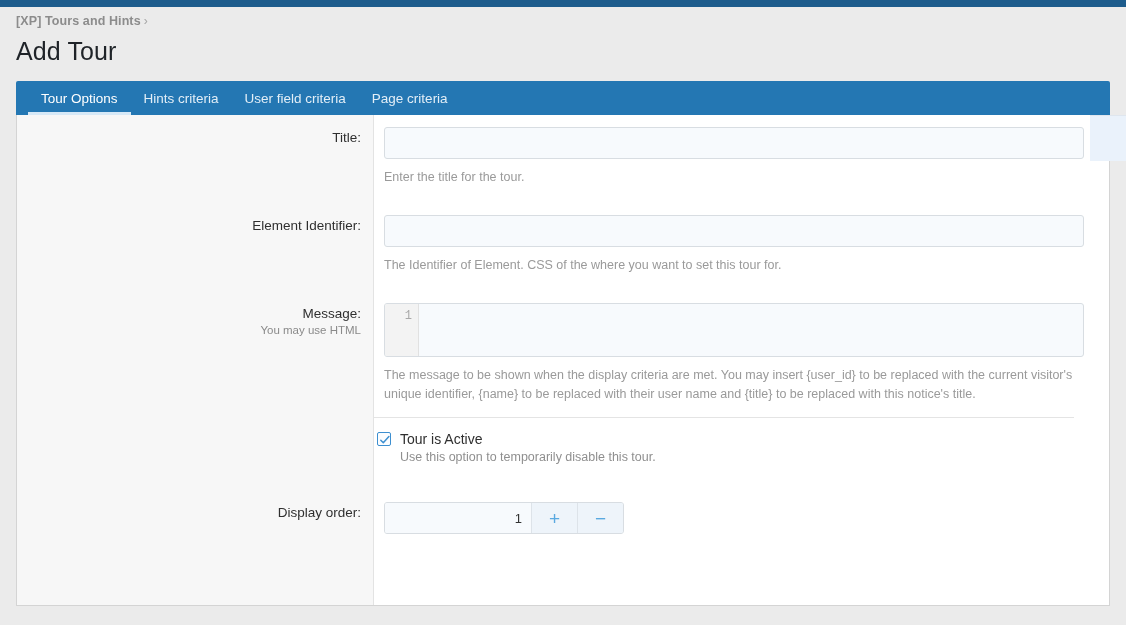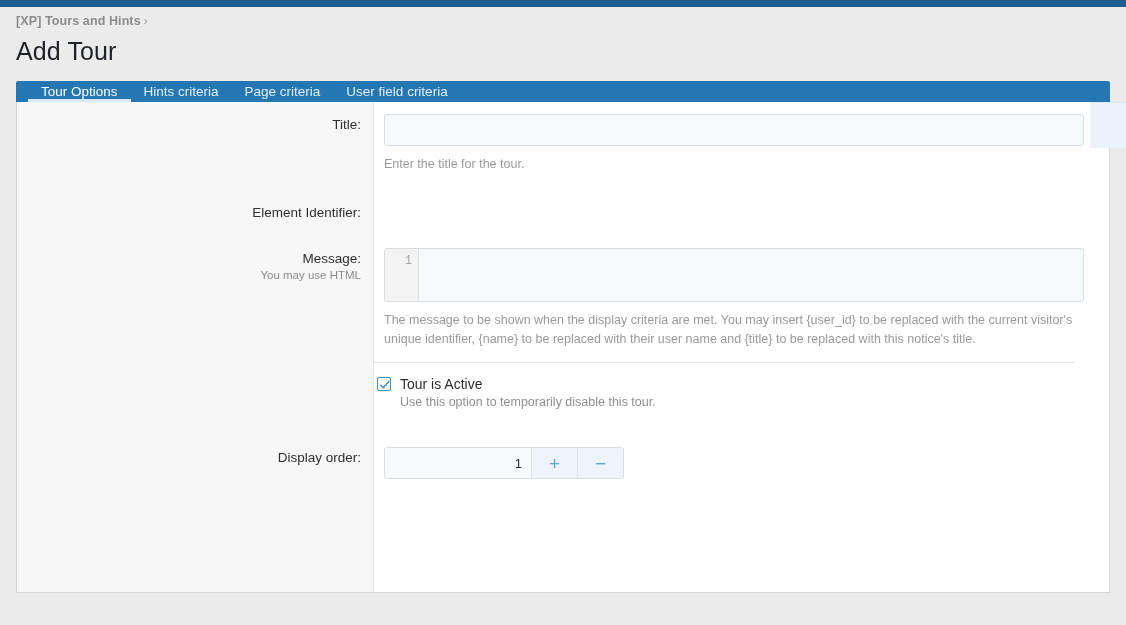--- a/index.html
+++ b/index.html
@@ -42,21 +42,21 @@
     font-size: 25px;
     font-weight: normal;
     color: #1f2328;
     margin: 6px 0 0 0;
     line-height: 32px;
     letter-spacing: 0.1px;
   }
   .tabbar {
     margin-top: 14px;
     background: #2477b3;
-    height: 21px;
+    height: 34px;
     display: flex;
     align-items: stretch;
     padding-left: 12px;
     border-radius: 2px 2px 0 0;
   }
   .tab {
     position: relative;
     display: flex;
     align-items: center;
     padding: 0 13px;
@@ -293,43 +293,47 @@
   <h1 class="page-title">Add Tour</h1>
 
   <div class="tabbar">
     <div class="tab active">
       <span>Tour Options</span>
     </div>
     <div class="tab">
       <span>Hints criteria</span>
     </div>
     <div class="tab">
+      <span>User field criteria</span>
+    </div>
+    <div class="tab">
       <span>Page criteria</span>
-    </div>
-    <div class="tab">
-      <span>User field criteria</span>
     </div>
   </div>
 
   <div class="panel">
 
     <div class="form-body">
 
       <div class="row">
         <div class="row-label">Title:</div>
         <div class="row-field">
           <input class="txt-input" type="text" value="" style="">
           <div class="hint">Enter the title for the tour.</div>
         </div>
       </div>
 
       <div class="row-spacer"></div>
 
       <div class="row">
         <div class="row-label">Element Identifier:</div>
+        <div class="row-field">
+          <input class="txt-input" type="text" value="" style="">
+          <div class="hint">The Identifier of Element. CSS of the where you want to set this tour for.</div>
+        </div>
       </div>
 
       <div class="row-spacer"></div>
 
       <div class="row">
         <div class="row-label">
           <span>Message:</span>
           <span class="sub">You may use HTML</span>
         </div>
         <div class="row-field">

